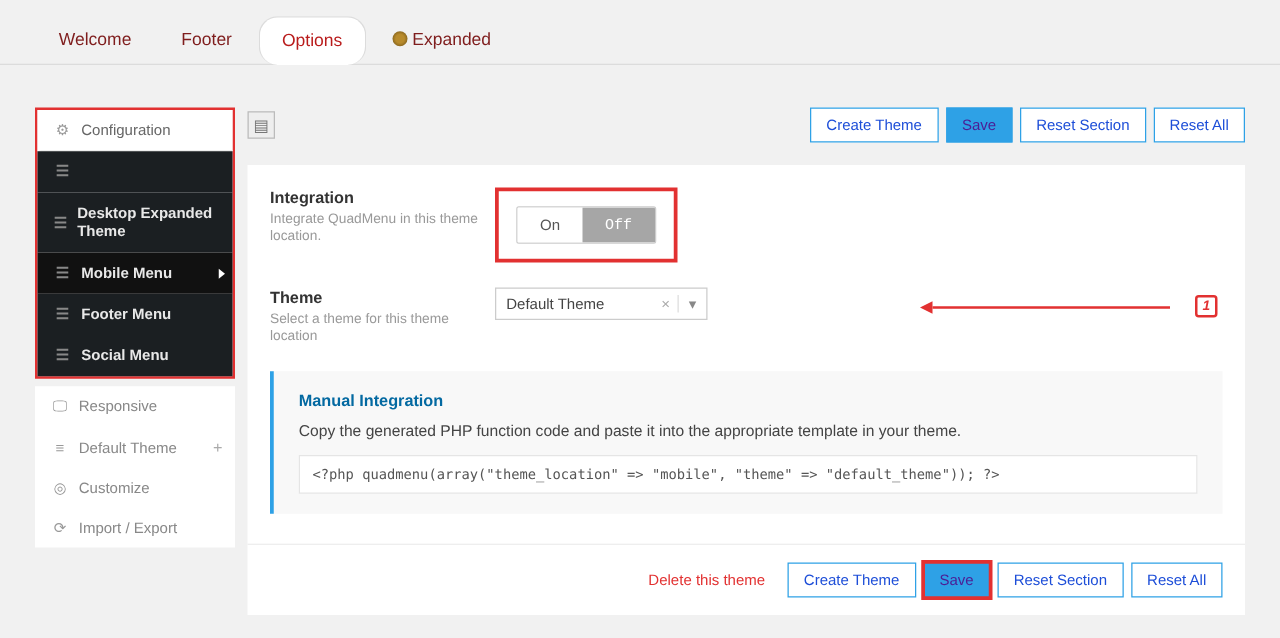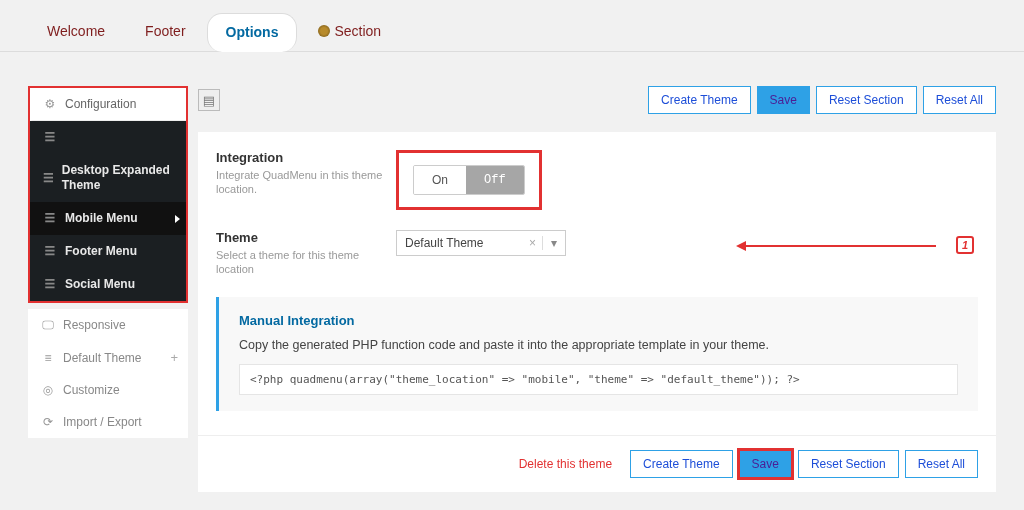--- a/index.html
+++ b/index.html
@@ -2,21 +2,21 @@
 <html><head>
 <meta charset="utf-8">
 <style>
 * { box-sizing: border-box; margin: 0; padding: 0; }
 body { font-family: "Helvetica Neue", Arial, sans-serif; font-size: 13px; color: #444; background: #f1f1f1; }
 .wrap { width: 1024px; background: #f1f1f1; }
 
 
 .tabs { display: flex; gap: 2px; padding: 0 0 0 28px; background: #f1f1f1; border-bottom: 1px solid #dcdcdc; height: 40px; margin-top: 12px; }
 .tab { padding: 10px 18px 10px; cursor: pointer; color: #7f1d1d; font-size: 14px; border: 1px solid transparent; border-bottom: none; }
-.tab.active { background: #fff; border-color: #dcdcdc; color: #0369a1; font-weight: 700; position: relative; top: 1px; border-radius: 15px; }
+.tab.active { background: #fff; border-color: #dcdcdc; color: #b91c1c; font-weight: 400; position: relative; top: 1px; border-radius: 15px; }
 
 
 .body { display: flex; padding: 34px 28px 50px 28px; }
 .sidebar { width: 160px; flex: 0 0 160px; }
 .content { flex: 1; margin-left: 10px; }
 .side-item { display: flex; align-items: center; gap: 8px; padding: 9px 10px; font-size: 12px; cursor: pointer; border-left: 3px solid transparent; }
 .side-light { background: #fff; color: #666; border-bottom: 1px solid #eee; }
 .side-dark { background: #1b1f22; color: #e8e8e8; font-weight: 600; line-height: 1.25; }
 .side-dark.active { background: #111; position: relative; }
 .side-dark.active::after { content: ""; position: absolute; right: 6px; top: 50%; margin-top: -4px; width: 0; height: 0; border-top: 4px solid transparent; border-bottom: 4px solid transparent; border-left: 5px solid #fff; }
@@ -77,21 +77,21 @@
 </style>
 </head>
 <body>
 
 <div class="wrap">
 
   <div class="tabs">
     <div class="tab">Welcome</div>
     <div class="tab">Footer</div>
     <div class="tab active">Options</div>
-    <div class="tab"><span class="premium-ico"></span><span>Section</span></div>
+    <div class="tab"><span class="premium-ico"></span><span>Expanded</span></div>
   </div>
 
   <div class="body">
 
     <div class="sidebar">
       <div class="config-box">
         <div class="side-item side-light">
           <span class="side-icon">⚙</span>
           <span>Configuration</span>
         </div>

